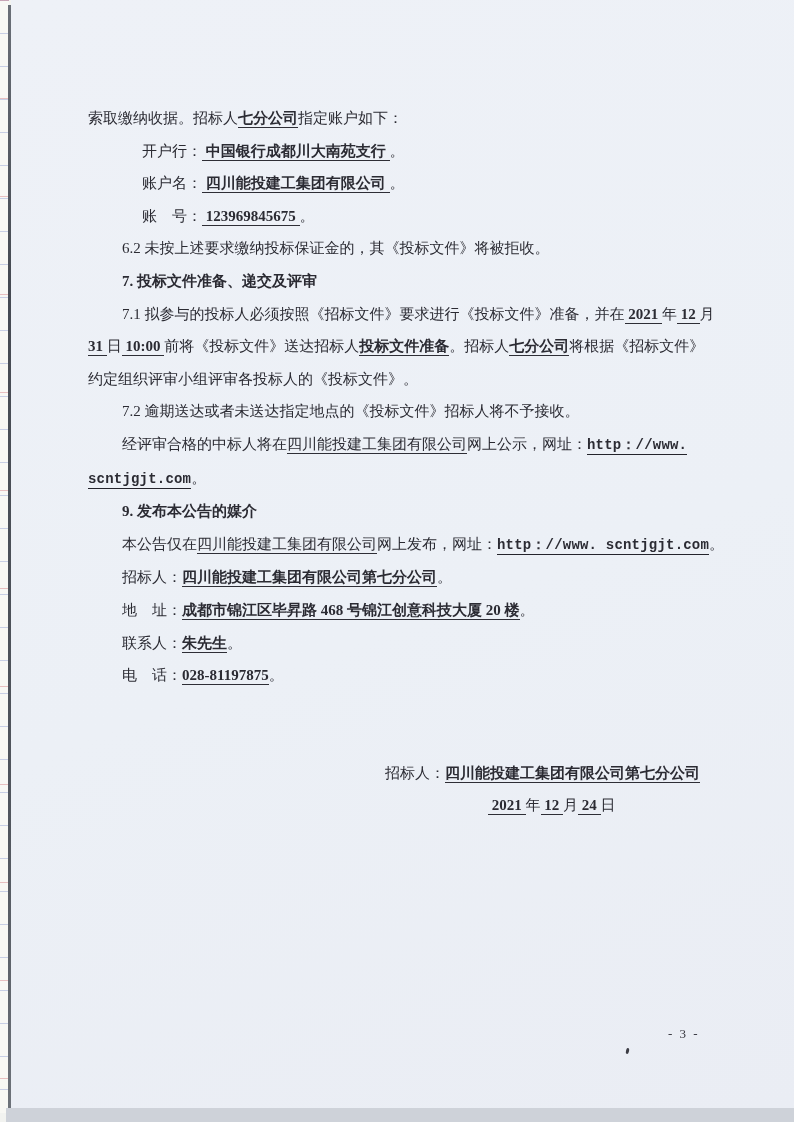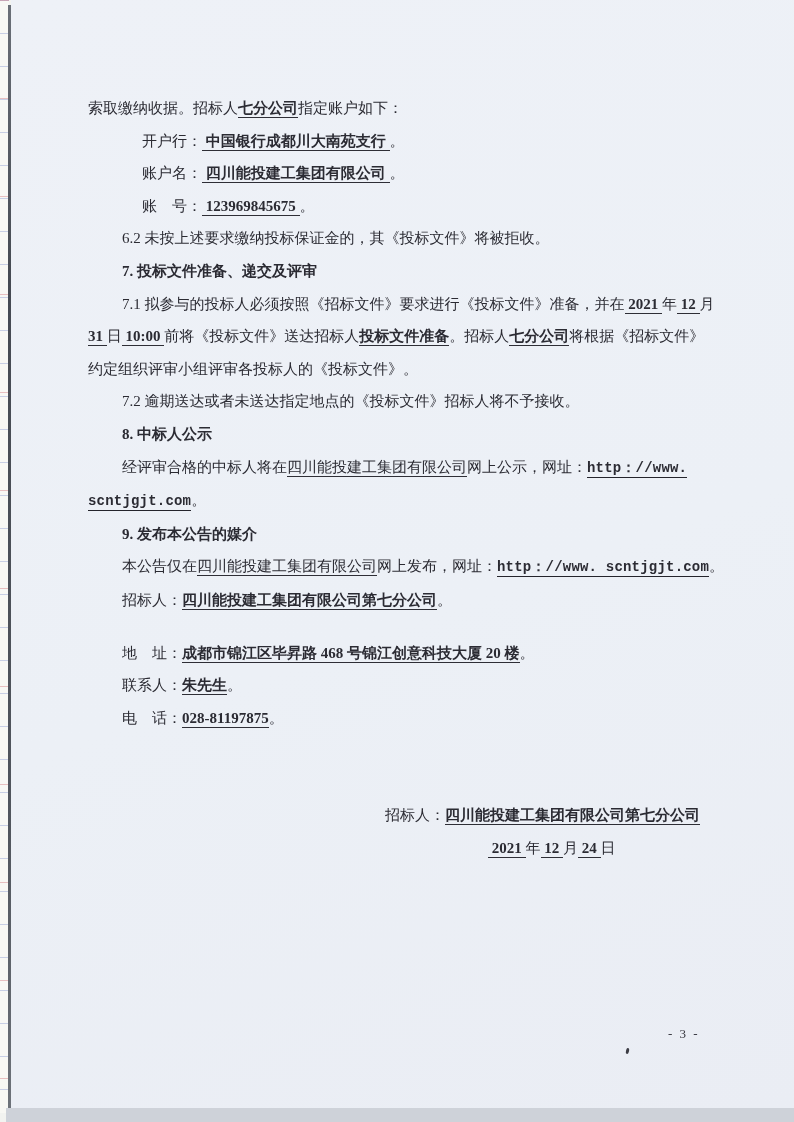--- a/index.html
+++ b/index.html
@@ -29,21 +29,21 @@
   }
   .paper{
     position:absolute;left:11px;top:0;width:783px;height:1108px;
     background:linear-gradient(160deg,#eef1f7 0%,#ecf0f6 55%,#eaedf4 100%);
   }
   .bottom-strip{
     position:absolute;left:6px;top:1108px;width:788px;height:14px;
     background:var(--scanner);
   }
   .content{
-    position:absolute;left:88px;top:92px;width:640px;
+    position:absolute;left:88px;top:102px;width:640px;
     font-size:15px;
   }
   .line{
     line-height:32.6px;min-height:32.6px;white-space:pre;
   }
   .u{border-bottom:1.5px solid #2e2e36;padding-bottom:1px;}
   .b{font-weight:bold;}
   .url{
     font-family:Liberation Mono, monospace;
     font-weight:bold;font-size:14px;letter-spacing:.2px;
@@ -70,27 +70,26 @@
       <div class="line"><span class="">索取缴纳收据。招标人</span><span class=" u b">七分公司</span><span class="">指定账户如下：</span></div>
       <div class="line" style="padding-left: 54px;"><span class="">开户行：</span><span class=" u b"> 中国银行成都川大南苑支行 </span><span class="">。</span></div>
       <div class="line" style="padding-left: 54px;"><span class="">账户名：</span><span class=" u b"> 四川能投建工集团有限公司 </span><span class="">。</span></div>
       <div class="line" style="padding-left: 54px;"><span class="">账　号：</span><span class=" u b"> 123969845675 </span><span class="">。</span></div>
       <div class="line" style="padding-left: 34px;"><span class="">6.2 未按上述要求缴纳投标保证金的，其《投标文件》将被拒收。</span></div>
       <div class="line" style="padding-left: 34px;"><span class=" b">7. 投标文件准备、递交及评审</span></div>
       <div class="line" style="padding-left: 34px;"><span class="">7.1 拟参与的投标人必须按照《招标文件》要求进行《投标文件》准备，并在</span><span class=" u b"> 2021 </span><span class="">年</span><span class=" u b"> 12 </span><span class="">月</span></div>
       <div class="line"><span class=" u b">31 </span><span class="">日</span><span class=" u b"> 10:00 </span><span class="">前将《投标文件》送达招标人</span><span class=" u b">投标文件准备</span><span class="">。招标人</span><span class=" u b">七分公司</span><span class="">将根据《招标文件》</span></div>
       <div class="line"><span class="">约定组织评审小组评审各投标人的《投标文件》。</span></div>
       <div class="line" style="padding-left: 34px;"><span class="">7.2 逾期送达或者未送达指定地点的《投标文件》招标人将不予接收。</span></div>
-      <div class="line" style="padding-left: 34px;"><span class=" b">8. 中标人公示</span></div>
       <div class="line" style="padding-left: 34px;"><span class="">经评审合格的中标人将在</span><span class=" u">四川能投建工集团有限公司</span><span class="">网上公示，网址：</span><span class=" url">http：//www.</span></div>
       <div class="line"><span class=" url">scntjgjt.com</span><span class="">。</span></div>
       <div class="line" style="padding-left: 34px;"><span class=" b">9. 发布本公告的媒介</span></div>
       <div class="line" style="padding-left: 34px;"><span class="">本公告仅在</span><span class=" u">四川能投建工集团有限公司</span><span class="">网上发布，网址：</span><span class=" url">http：//www. scntjgjt.com</span><span class="">。</span></div>
       <div class="line" style="padding-left: 34px;"><span class="">招标人：</span><span class=" u b">四川能投建工集团有限公司第七分公司</span><span class="">。</span></div>
-      <div class="line" style="padding-left: 34px; margin-top: 20px;"><span class="">地　址：</span><span class=" u b">成都市锦江区毕昇路 468 号锦江创意科技大厦 20 楼</span><span class="">。</span></div>
+      <div class="line" style="padding-left: 34px;"><span class="">地　址：</span><span class=" u b">成都市锦江区毕昇路 468 号锦江创意科技大厦 20 楼</span><span class="">。</span></div>
       <div class="line" style="padding-left: 34px;"><span class="">联系人：</span><span class=" u b">朱先生</span><span class="">。</span></div>
       <div class="line" style="padding-left: 34px;"><span class="">电　话：</span><span class=" u b">028-81197875</span><span class="">。</span></div>
       <div class="line"></div>
       <div class="line"></div>
       <div class="line" style="padding-left: 297px;"><span class="">招标人：</span><span class=" u b">四川能投建工集团有限公司第七分公司</span></div>
       <div class="line" style="padding-left: 400px;"><span class=" u b"> 2021 </span><span class="">年</span><span class=" u b"> 12 </span><span class="">月</span><span class=" u b"> 24 </span><span class="">日</span></div>
     </div>
   <div class="page-number">- 3 -</div>
   <div class="speck"></div>
 </div>

